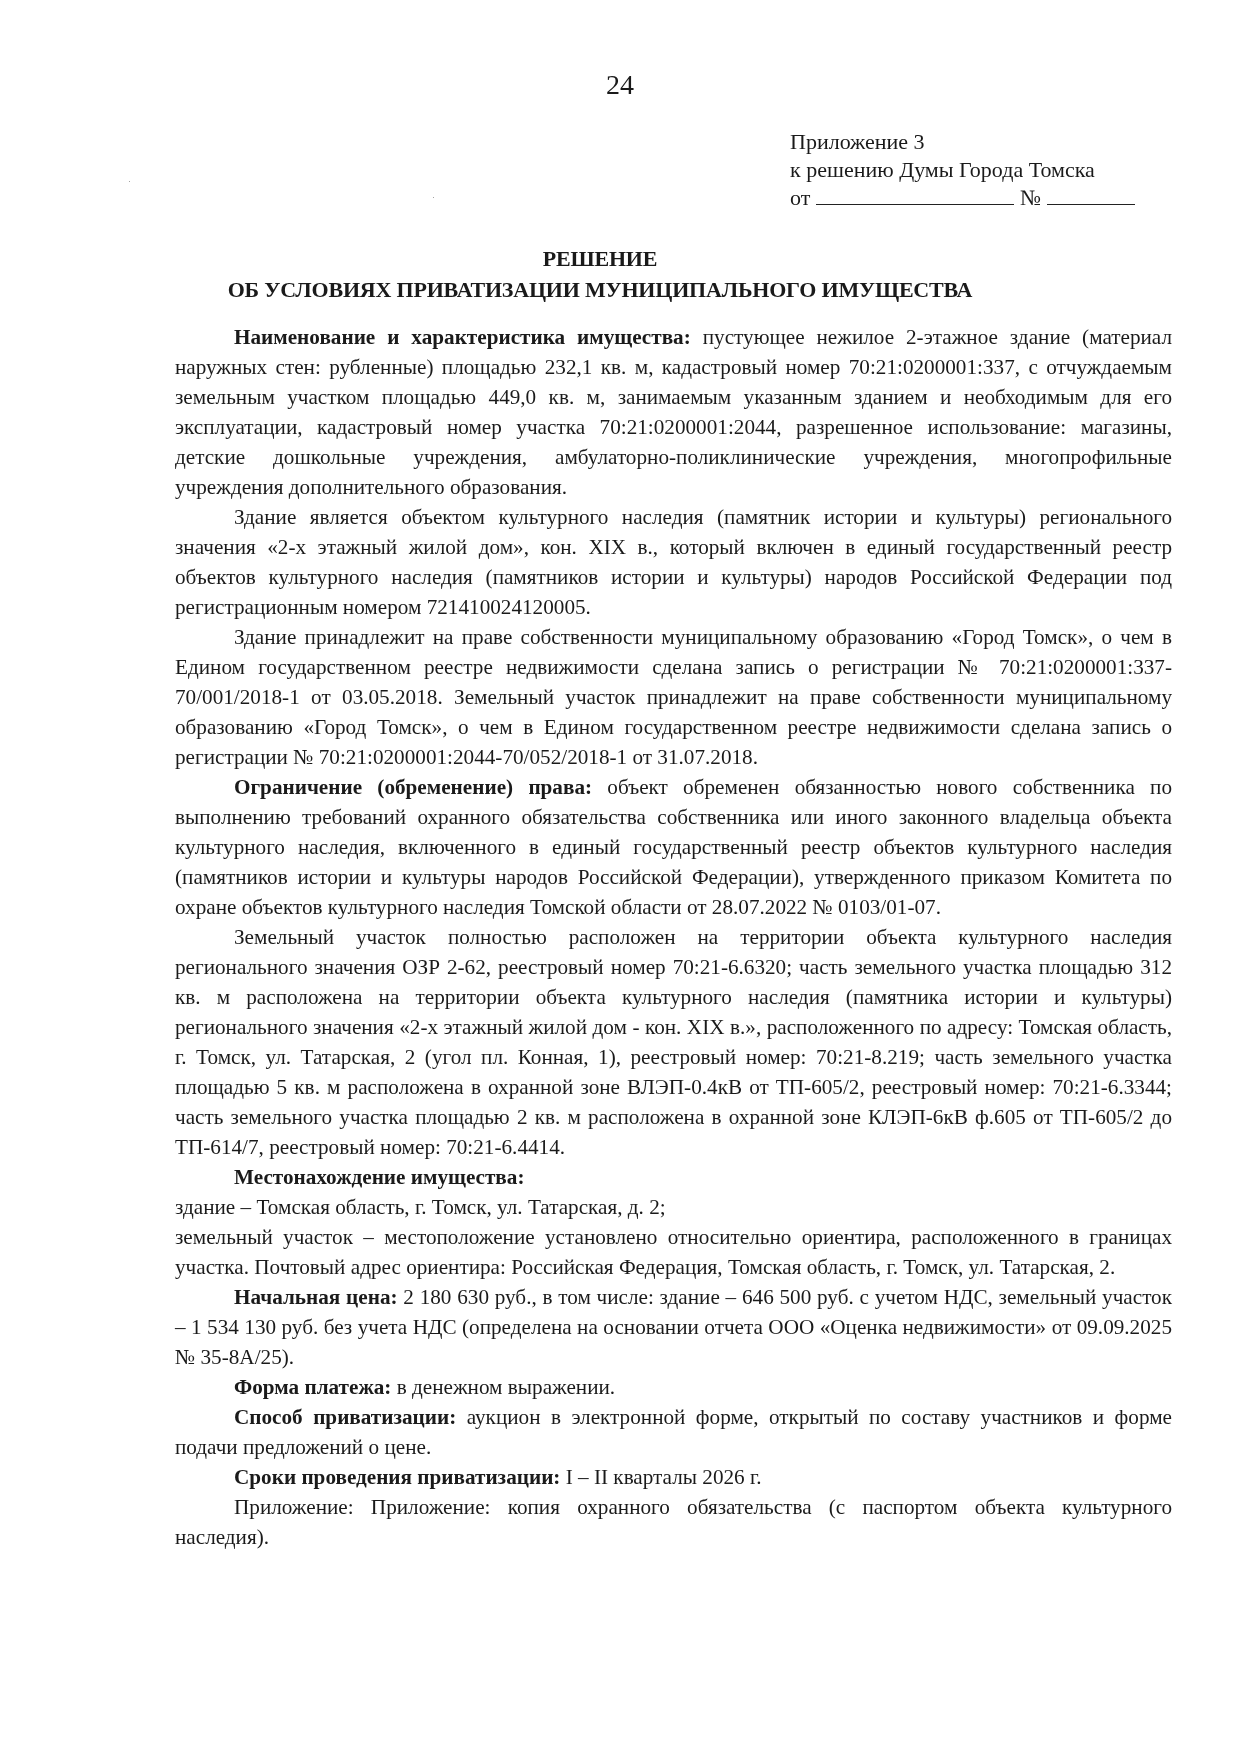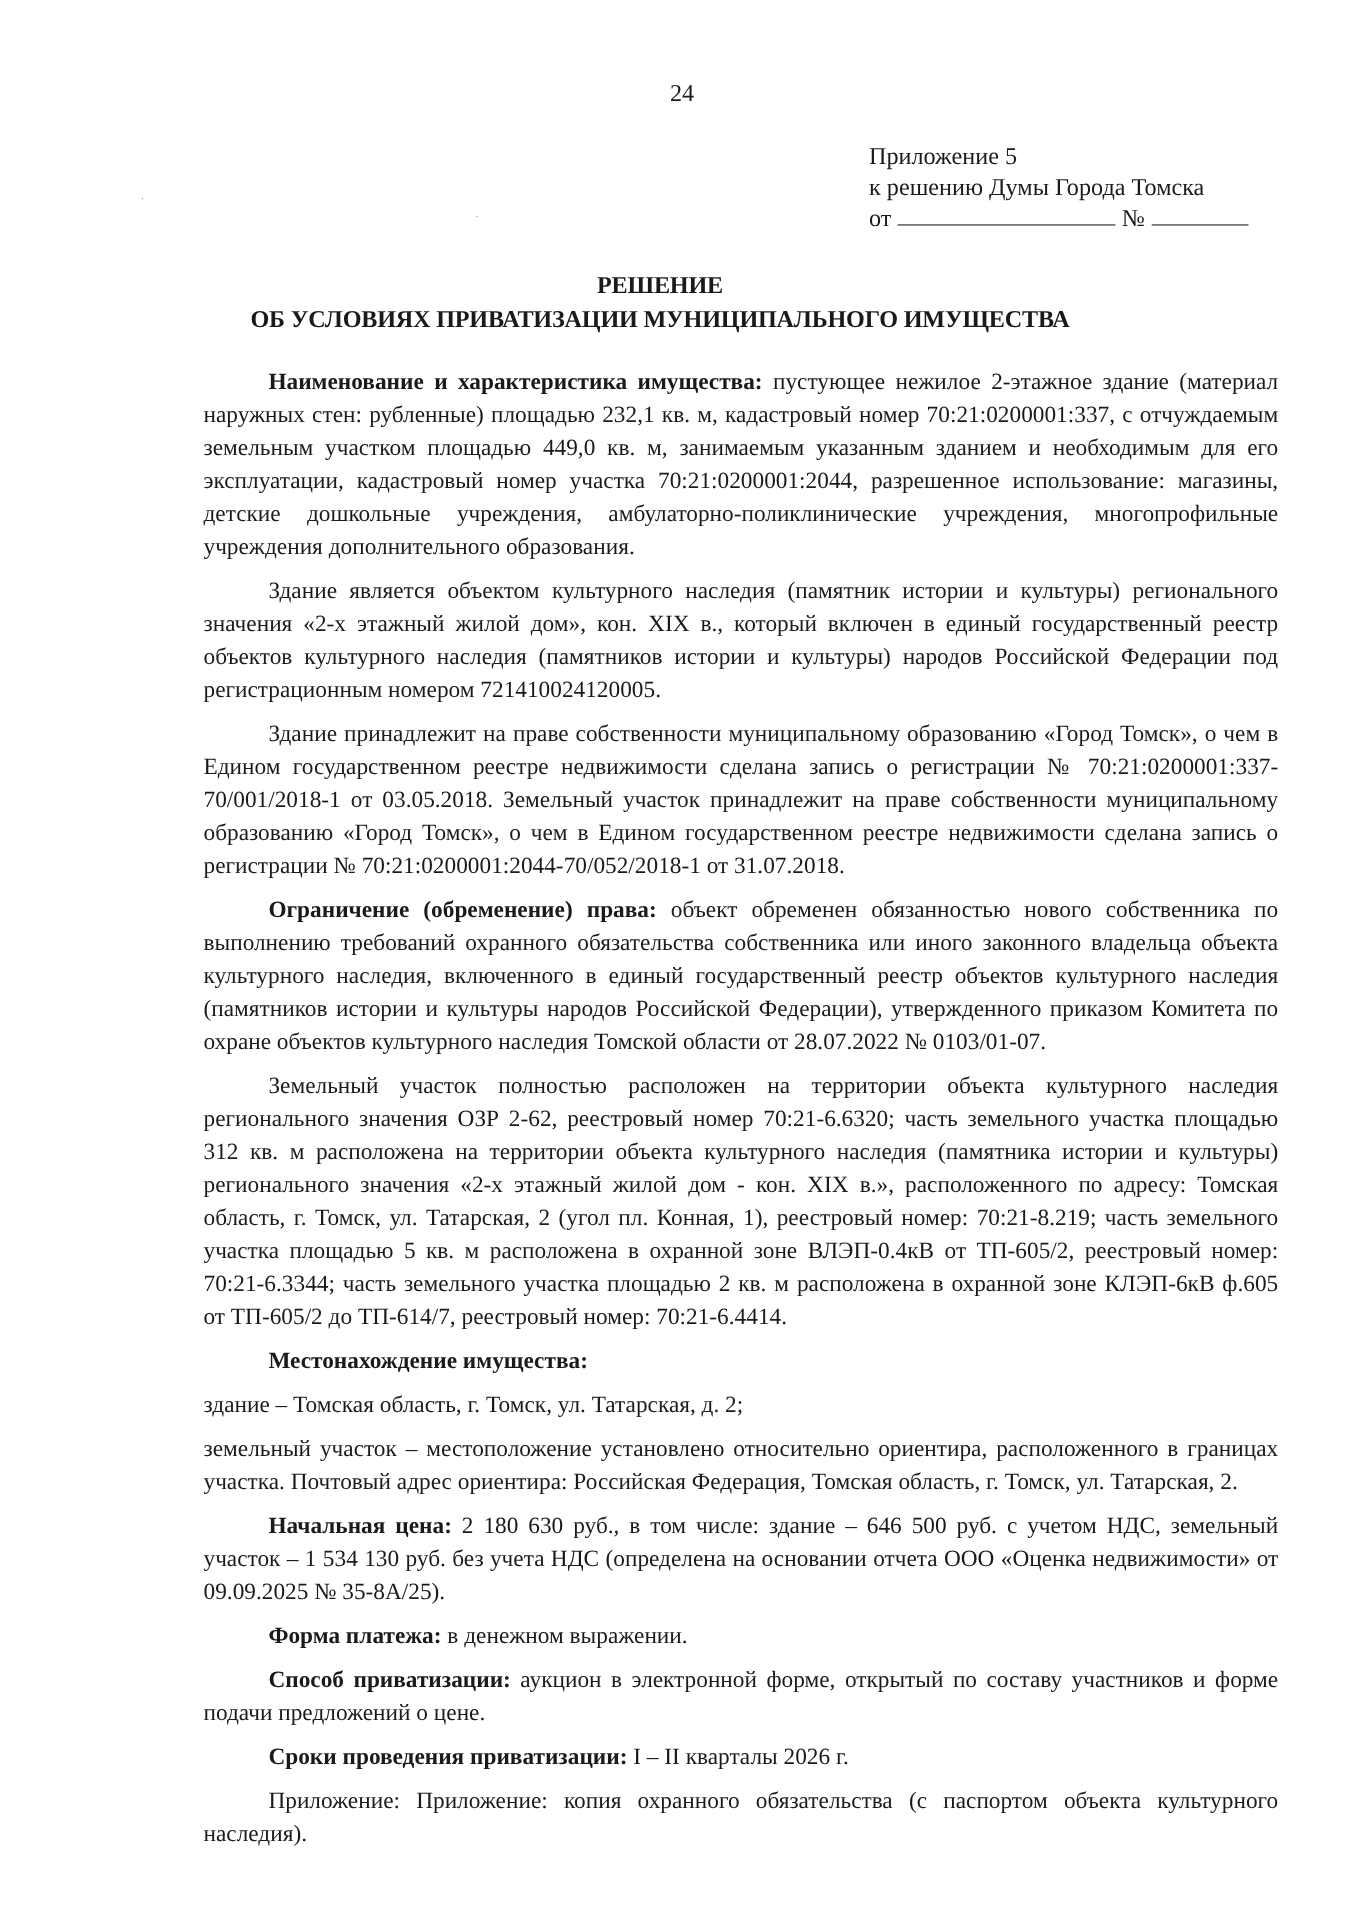--- a/index.html
+++ b/index.html
@@ -1,42 +1,42 @@
 <!DOCTYPE html>
 <html><head>
   <meta charset="utf-8">
   <style>
     html, body { margin: 0; padding: 0; background: #ffffff; }
     body { width: 1240px; height: 1753px; position: relative; overflow: hidden;
       font-family: "Liberation Serif", "DejaVu Serif", serif; color: #1a1a1a; }
     .page-number { position: absolute; top: 72px; left: 0; width: 1240px; text-align: center;
-      font-size: 22px; line-height: 26px; }
+      font-size: 28px; line-height: 26px; }
     .appendix { position: absolute; left: 790px; top: 128px; font-size: 22px; line-height: 28px; }
     .appendix div { white-space: nowrap; }
     .blank { display: inline-block; border-bottom: 1px solid #222; height: 18px; vertical-align: baseline; }
     .blank-date { width: 198px; margin-left: 6px; }
     .blank-num { width: 88px; margin-left: 6px; }
     .artifact { position: absolute; font-size: 9px; color: #777; }
     .title-block { position: absolute; top: 243px; left: 0; width: 1200px; text-align: center;
       font-weight: bold; font-size: 22px; line-height: 31px; letter-spacing: -0.2px; }
     .content { position: absolute; top: 322px; left: 175px; width: 997px;
       font-size: 21.2px; line-height: 30px; text-align: justify; }
-    .content p { margin: 10px; text-indent: 59px; }
+    .content p { margin: 0; text-indent: 59px; }
     .content p.noindent { text-indent: 0; }
     .content b { font-weight: bold; }
   </style>
 </head>
 <body>
 
 <div>
 
   <div class="page-number">24</div>
 
   <div class="appendix">
-    <div>Приложение 5</div>
+    <div>Приложение 3</div>
     <div>к решению Думы Города Томска</div>
     <div>
       <span>от</span><span class="blank blank-date"></span>
       <span>№</span><span class="blank blank-num"></span>
     </div>
   </div>
 
   <span class="artifact" style="left:128px; top:176px;">·</span>
   <span class="artifact" style="left:432px; top:192px;">·</span>
 

